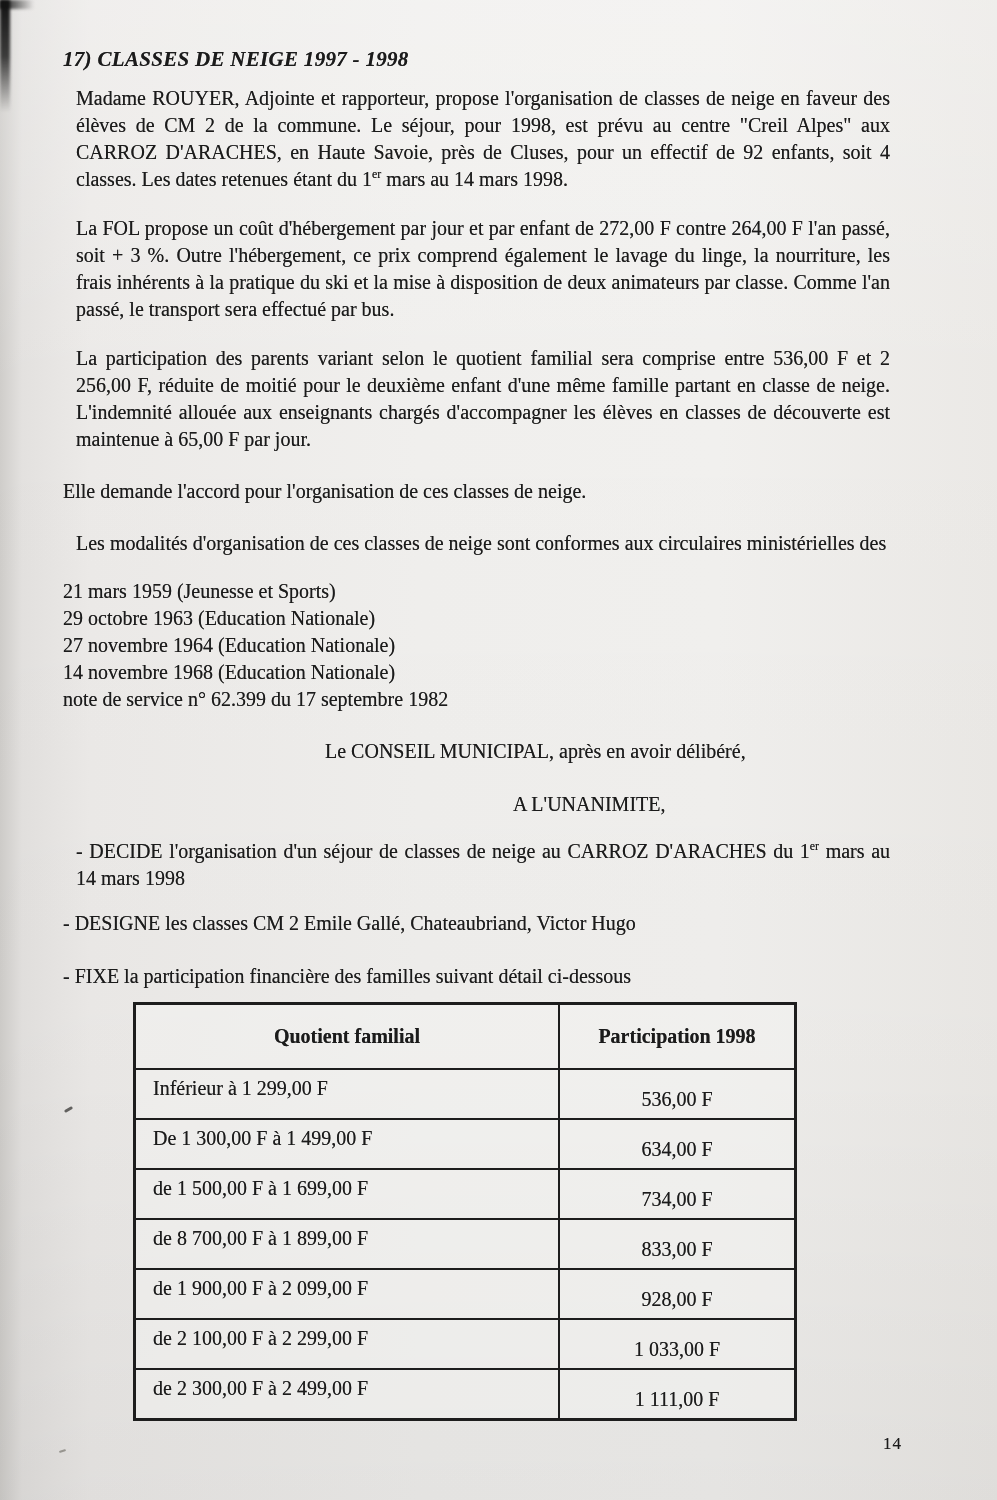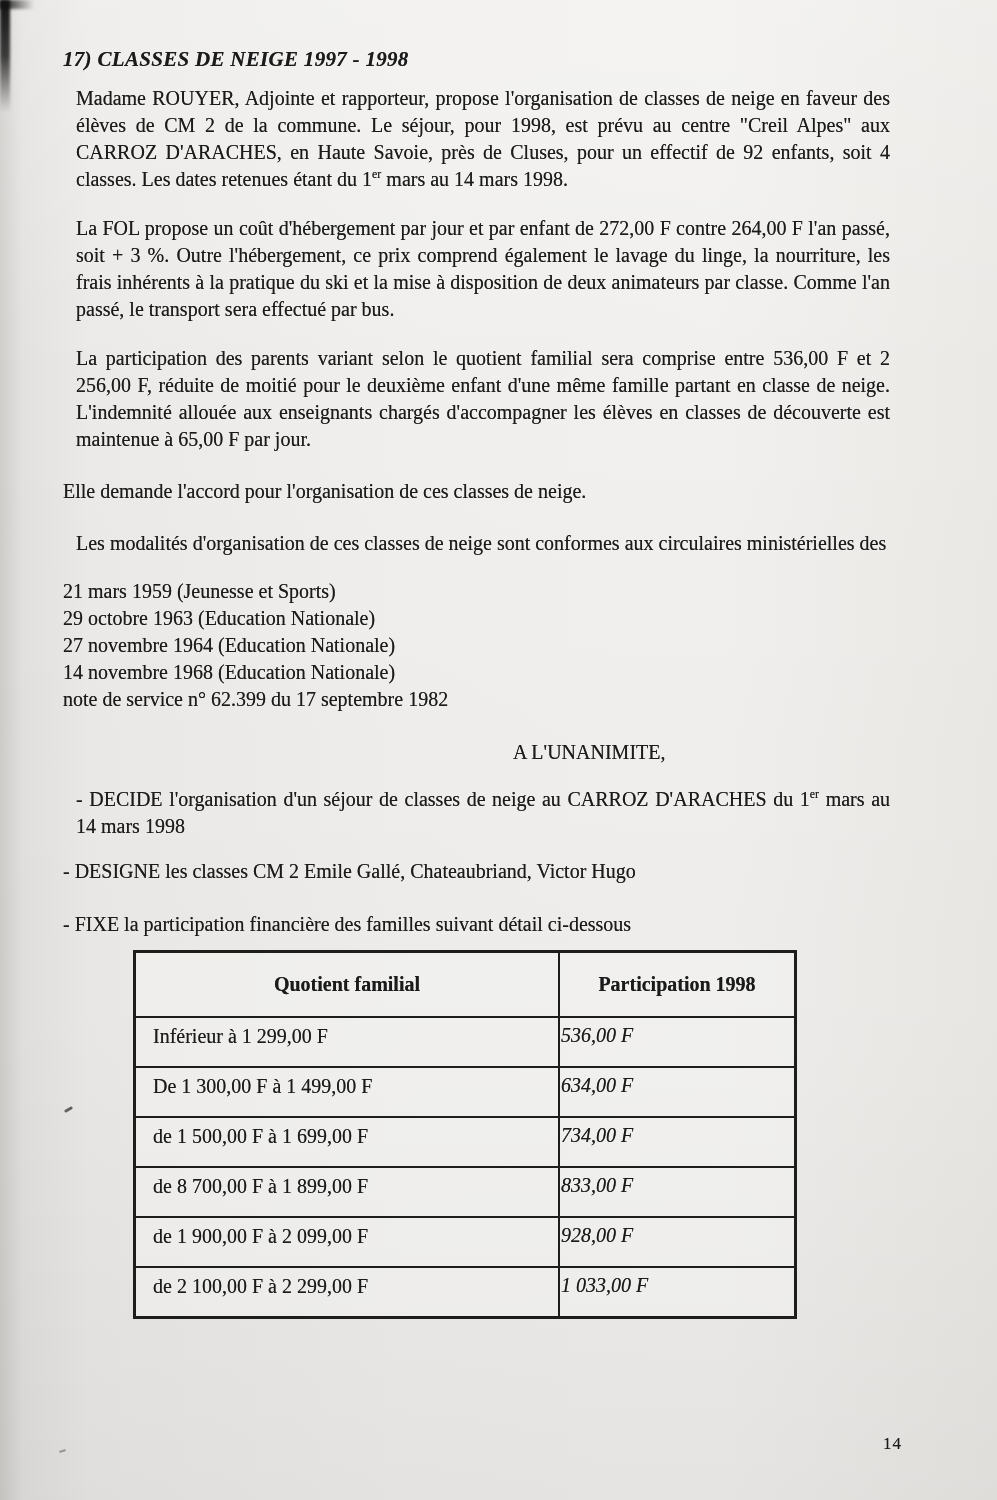--- a/index.html
+++ b/index.html
@@ -61,24 +61,23 @@
     vertical-align: middle;
     font-size: 20px;
   }
   td.cell-quotient {
     height: 43px;
     text-align: left;
     vertical-align: top;
     padding: 5px 8px 0 17px;
   }
   td.cell-participation {
-    text-align: left;
+    text-align: center;
     vertical-align: top;
-    padding-top: 4px;
-    font-style: italic;
+    padding-top: 16px;
   }
   .page-number {
     position: absolute;
     top: 1434px;
     right: 95px;
     font-size: 17px;
     letter-spacing: 1px;
   }
   
   .edge-left-top {
@@ -129,20 +128,21 @@
     <p class="para mt-25">Les modalités d'organisation de ces classes de neige sont conformes aux circulaires ministérielles des</p>
 
     <div class="list-block mt-21">
       <p class="line">21 mars 1959 (Jeunesse et Sports)</p>
       <p class="line">29 octobre 1963 (Education Nationale)</p>
       <p class="line">27 novembre 1964 (Education Nationale)</p>
       <p class="line">14 novembre 1968 (Education Nationale)</p>
       <p class="line">note de service n° 62.399 du 17 septembre 1982</p>
     </div>
 
+    <p class="line centered-1">Le CONSEIL MUNICIPAL, après en avoir délibéré,</p>
 
     <p class="line centered-2">A L'UNANIMITE,</p>
 
     <p class="para mt-20"><span>- DECIDE l'organisation d'un séjour de classes de neige au CARROZ D'ARACHES du 1</span><sup class="ord">er</sup><span> mars au 14 mars 1998</span></p>
 
     <p class="line mt-18">- DESIGNE les classes CM 2 Emile Gallé, Chateaubriand, Victor Hugo</p>
 
     <p class="line mt-26">- FIXE la participation financière des familles suivant détail ci-dessous</p>
 
     <table class="bareme">
@@ -170,20 +170,24 @@
           <td class="cell-participation">833,00 F</td>
         </tr>
         <tr>
           <td class="cell-quotient">de 1 900,00 F à 2 099,00 F</td>
           <td class="cell-participation">928,00 F</td>
         </tr>
         <tr>
           <td class="cell-quotient">de 2 100,00 F à 2 299,00 F</td>
           <td class="cell-participation">1 033,00 F</td>
         </tr>
+        <tr>
+          <td class="cell-quotient">de 2 300,00 F à 2 499,00 F</td>
+          <td class="cell-participation">1 111,00 F</td>
+        </tr>
       </tbody>
     </table>
 
   </div>
 
   <div class="page-number">14</div>
 
 </div>
 
 </body></html>

